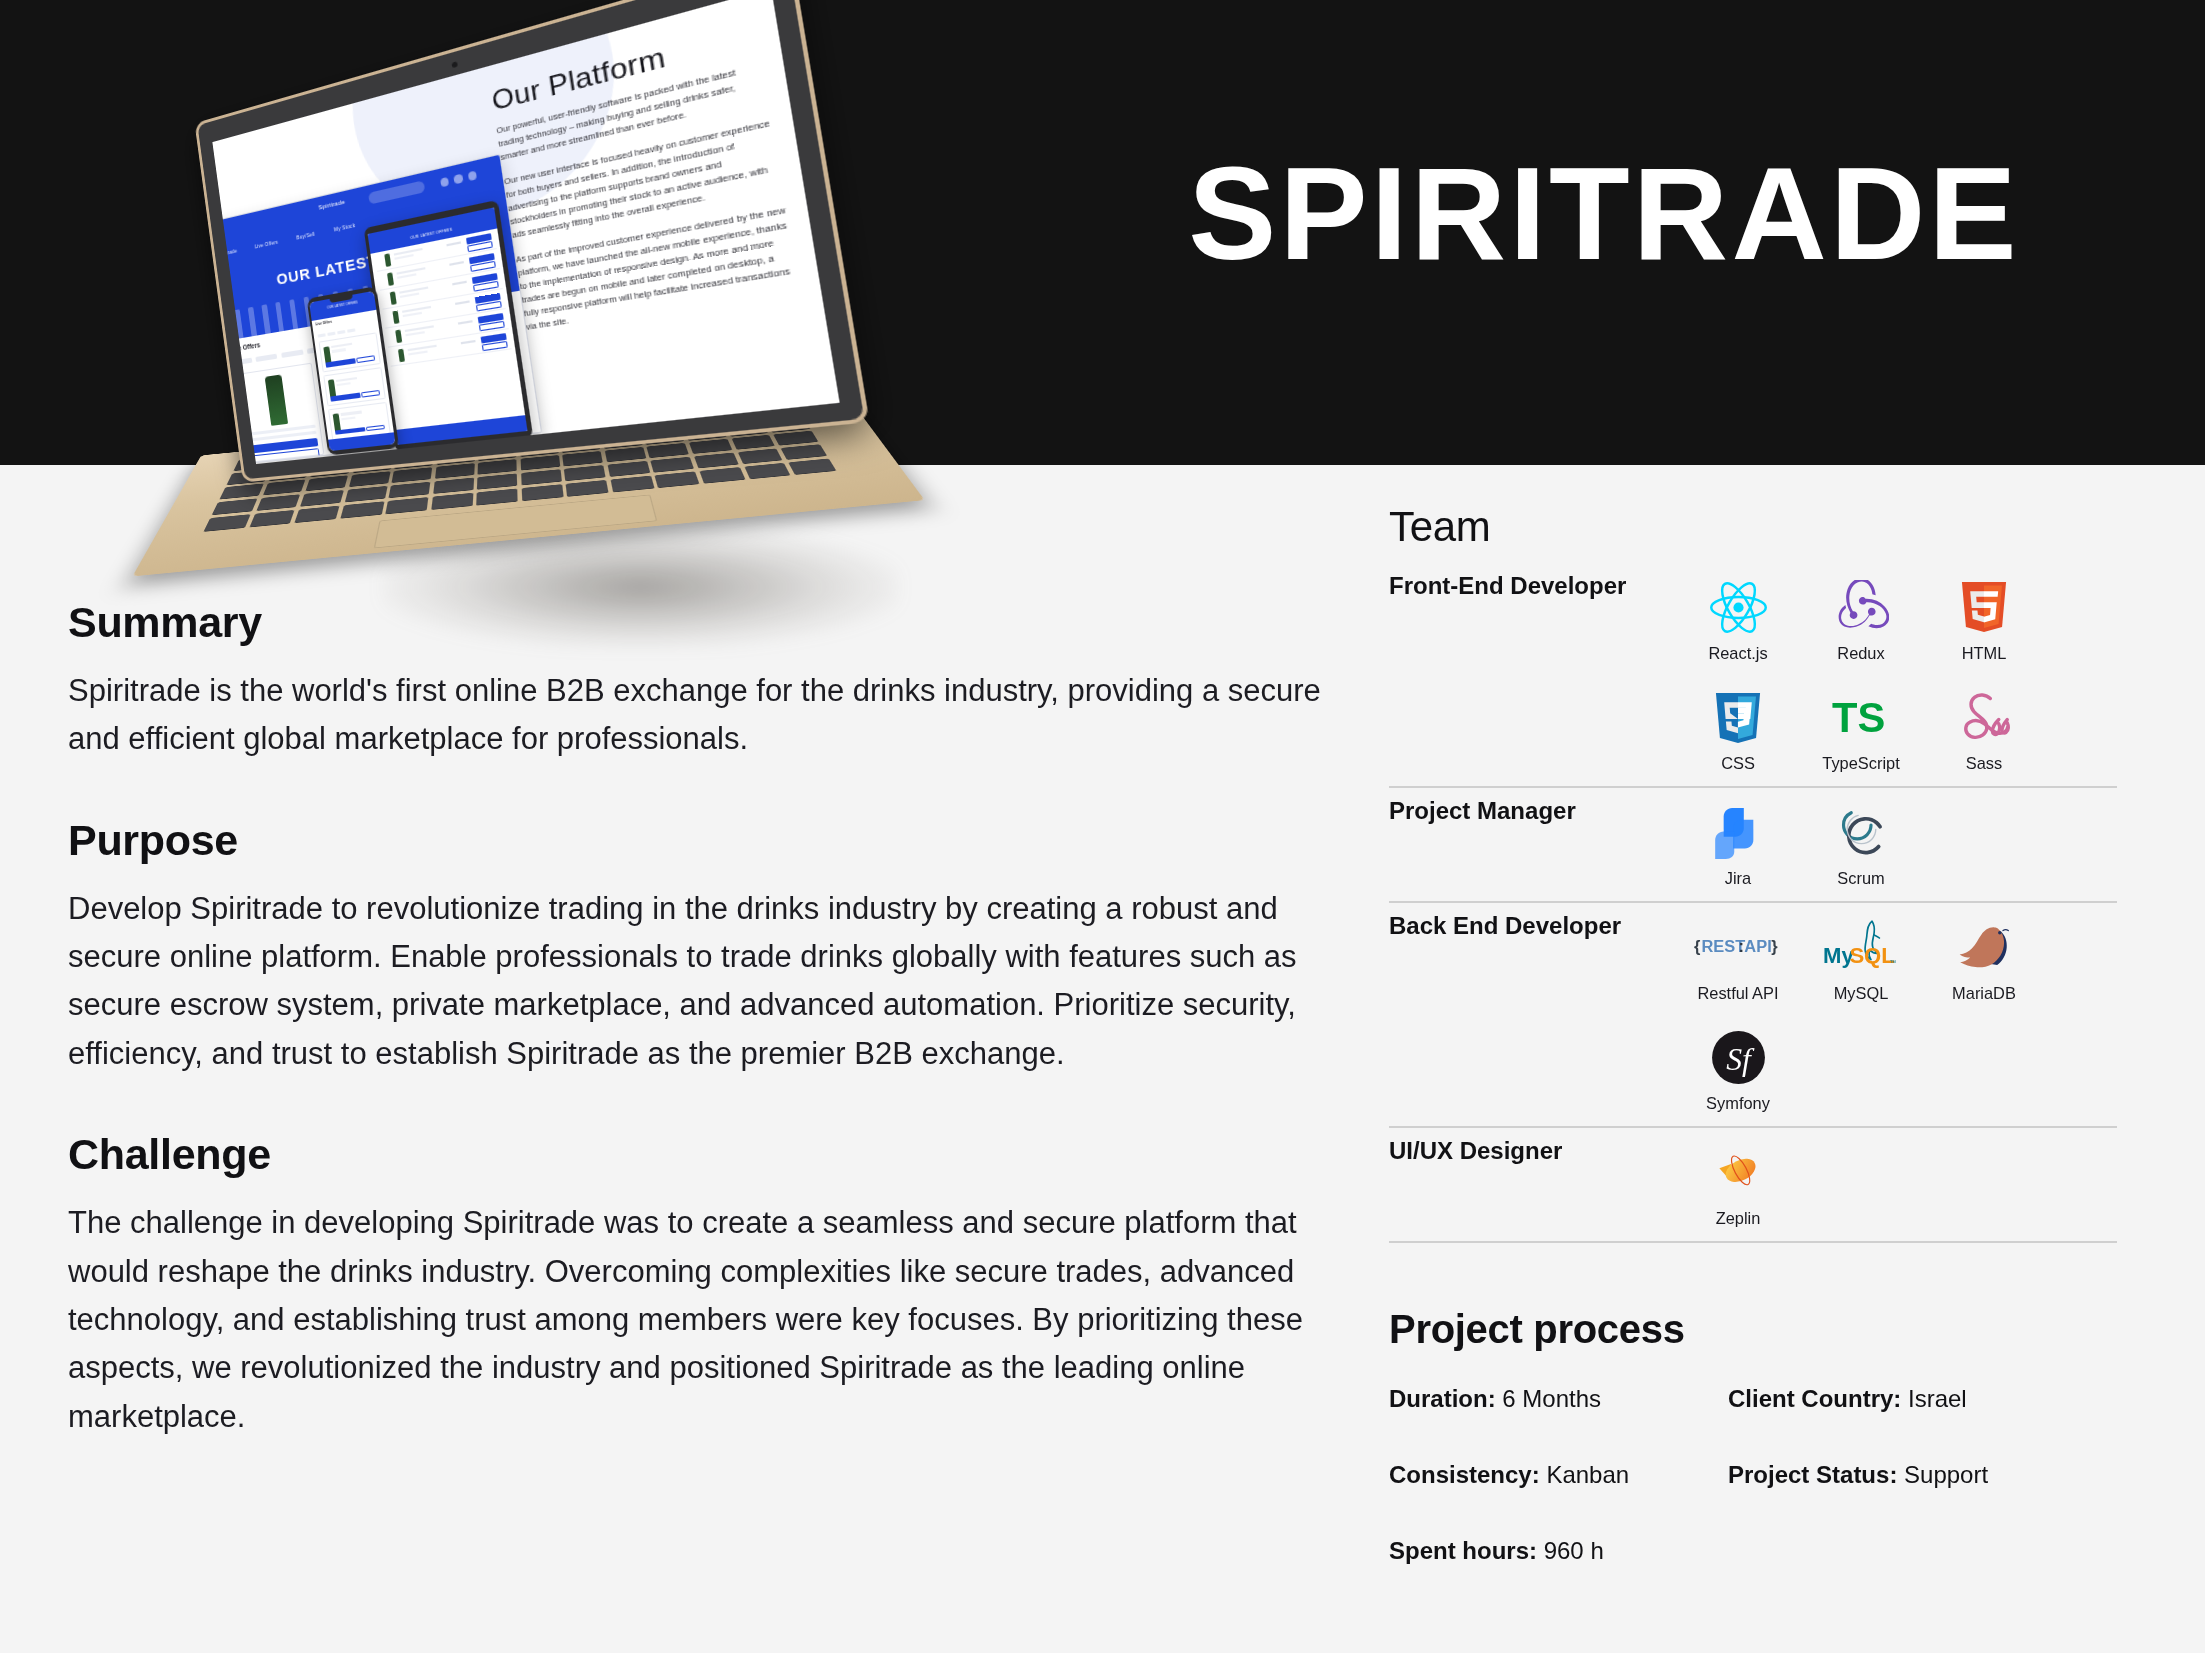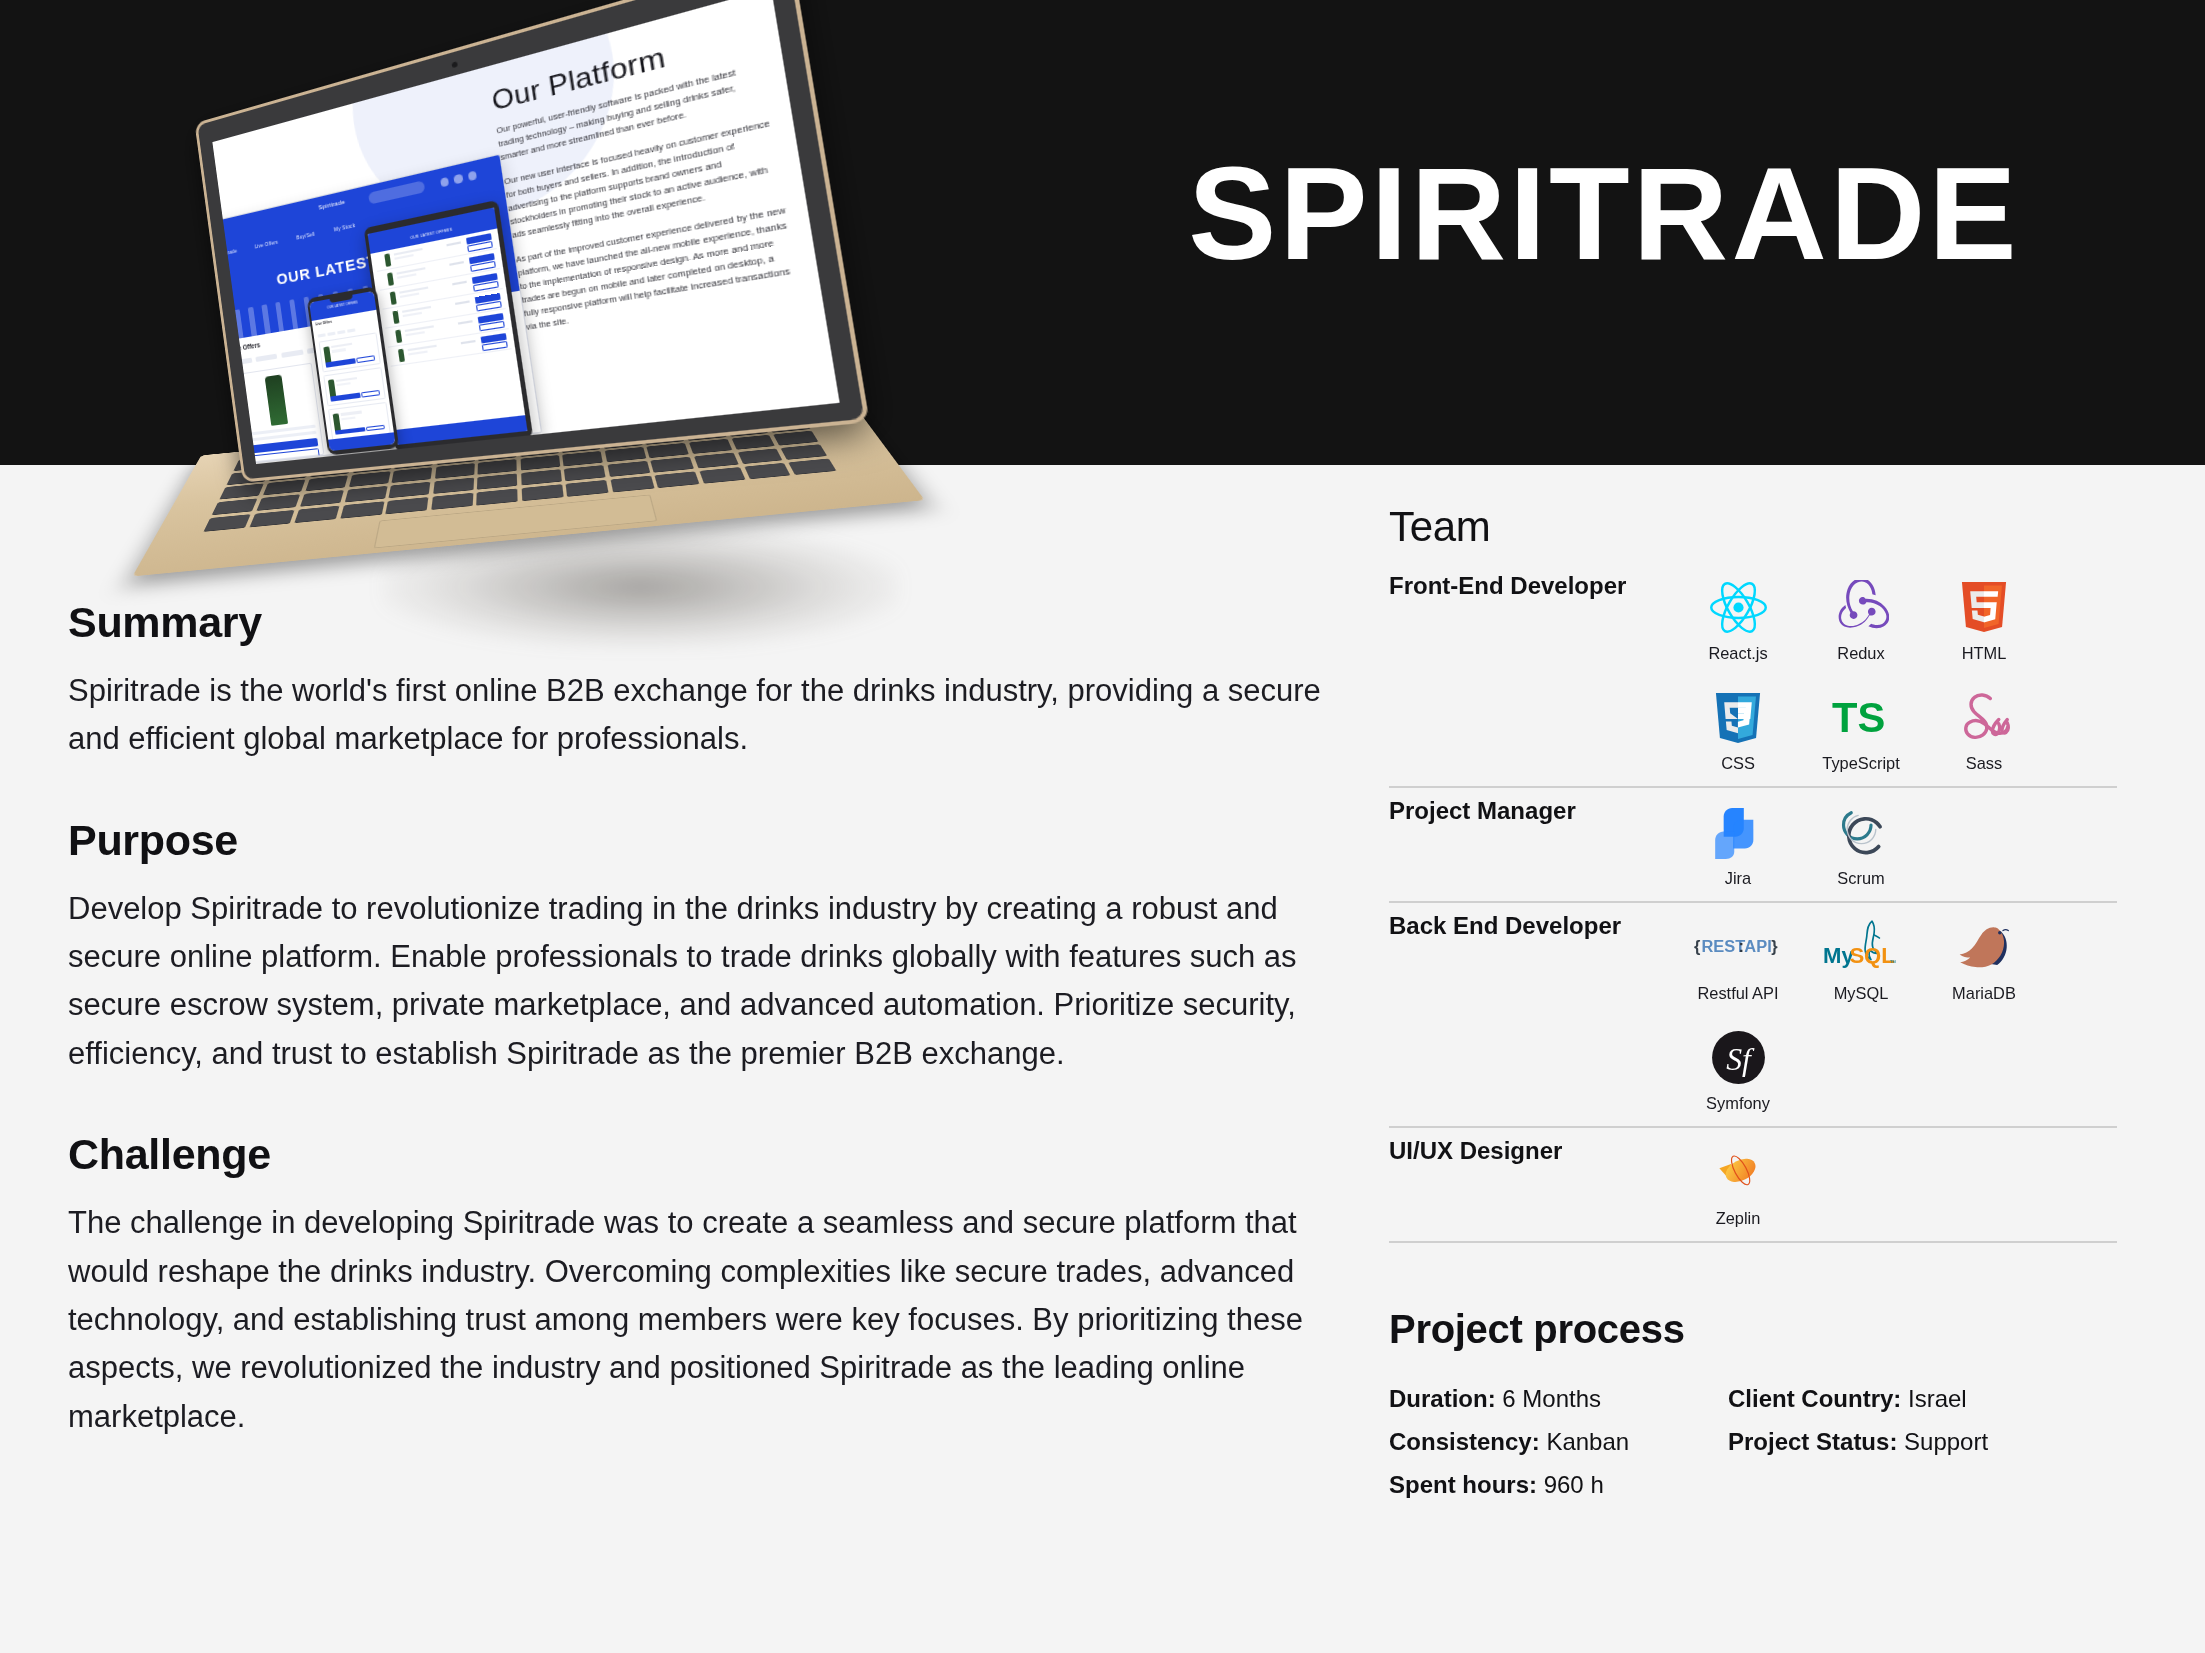--- a/index.html
+++ b/index.html
@@ -311,21 +311,21 @@
   .pp-head {
     font-size: 40px;
     font-weight: 700;
     color: #111114;
     margin-bottom: 33px;
     letter-spacing: -0.3px;
   }
   .pp-grid {
     display: grid;
     grid-template-columns: 339px 1fr;
-    row-gap: 15px;
+    row-gap: 48px;
   }
   .pp-item { font-size: 24px; color: #111114; }
   .pp-item b { font-weight: 700; }
   .pp-item span { font-weight: 400; }
 
   
   svg { display: block; }
 </style>
 </head>
 <body>

